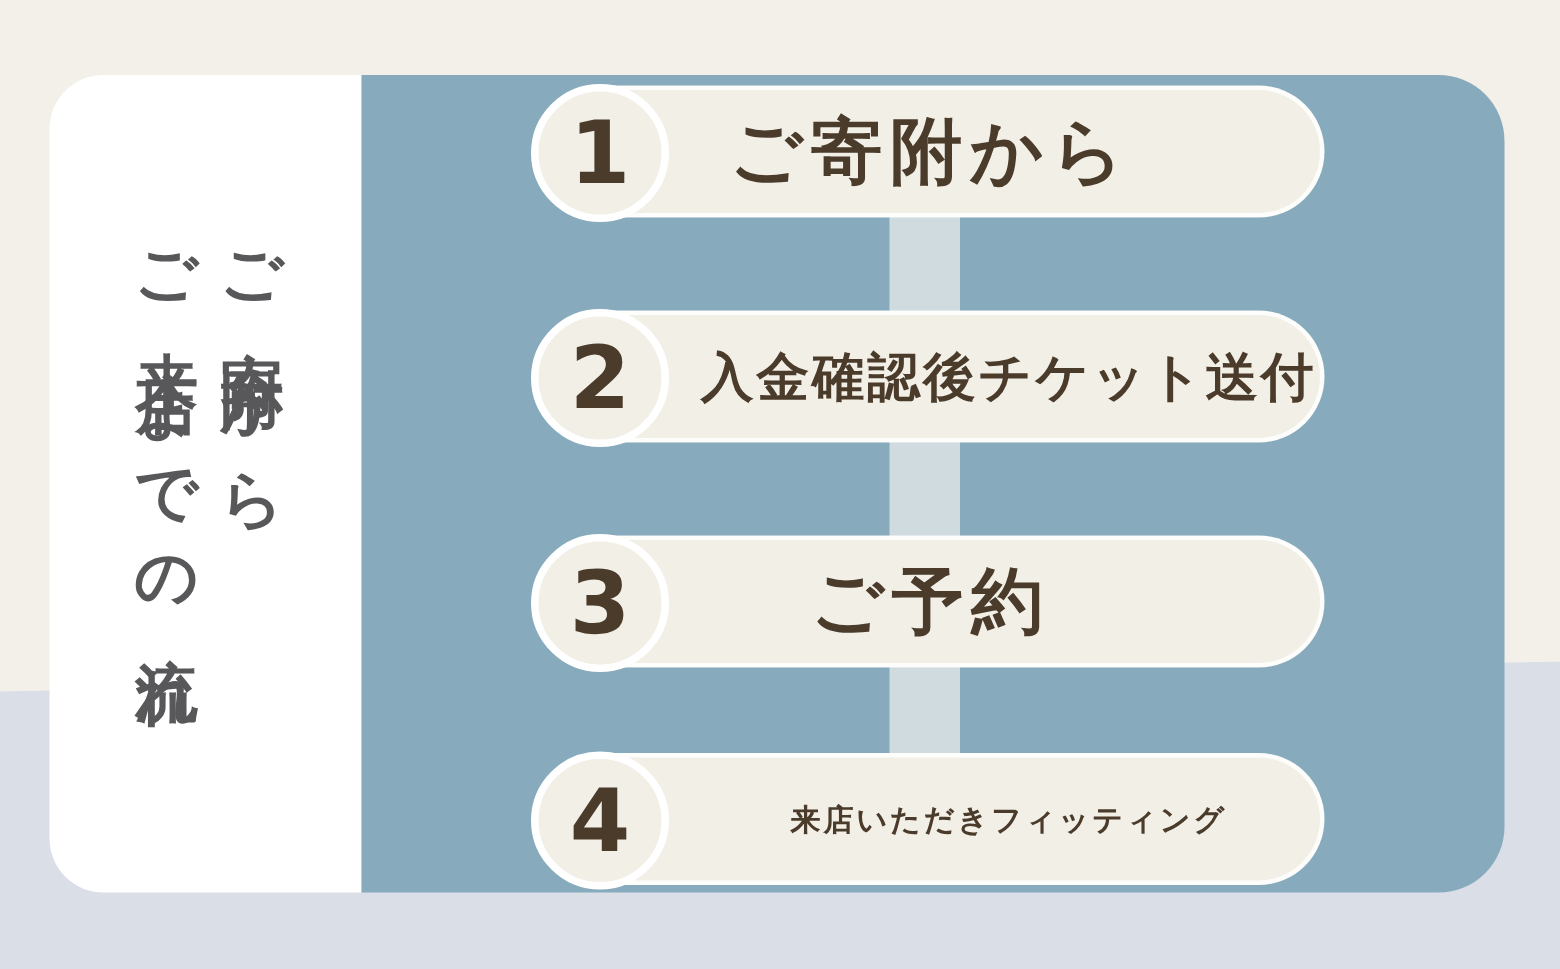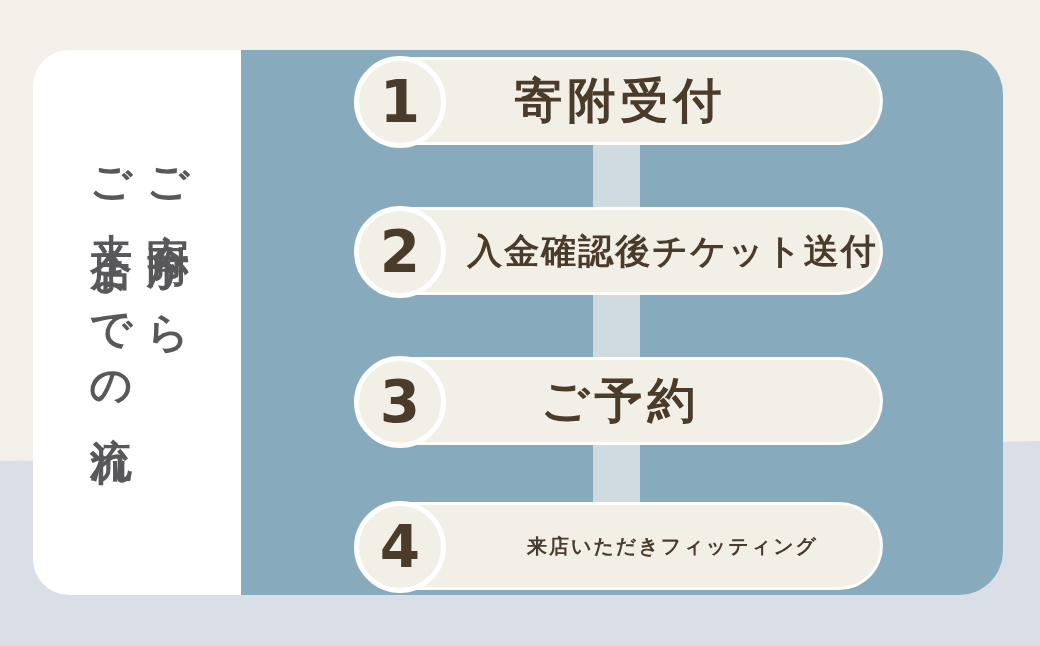--- a/index.html
+++ b/index.html
@@ -126,21 +126,21 @@
   <div class="panel">
 
     <div class="connector c1"></div>
     <div class="connector c2"></div>
     <div class="connector c3"></div>
 
     <div class="pill p1">
       <div class="num-circle">
         <span>1</span>
       </div>
-      <div class="pill-label big">寄附受付</div>
+      <div class="pill-label big">ご寄附から</div>
     </div>
 
     <div class="pill p2">
       <div class="num-circle">
         <span>2</span>
       </div>
       <div class="pill-label small">入金確認後チケット送付</div>
     </div>
 
     <div class="pill p3">

